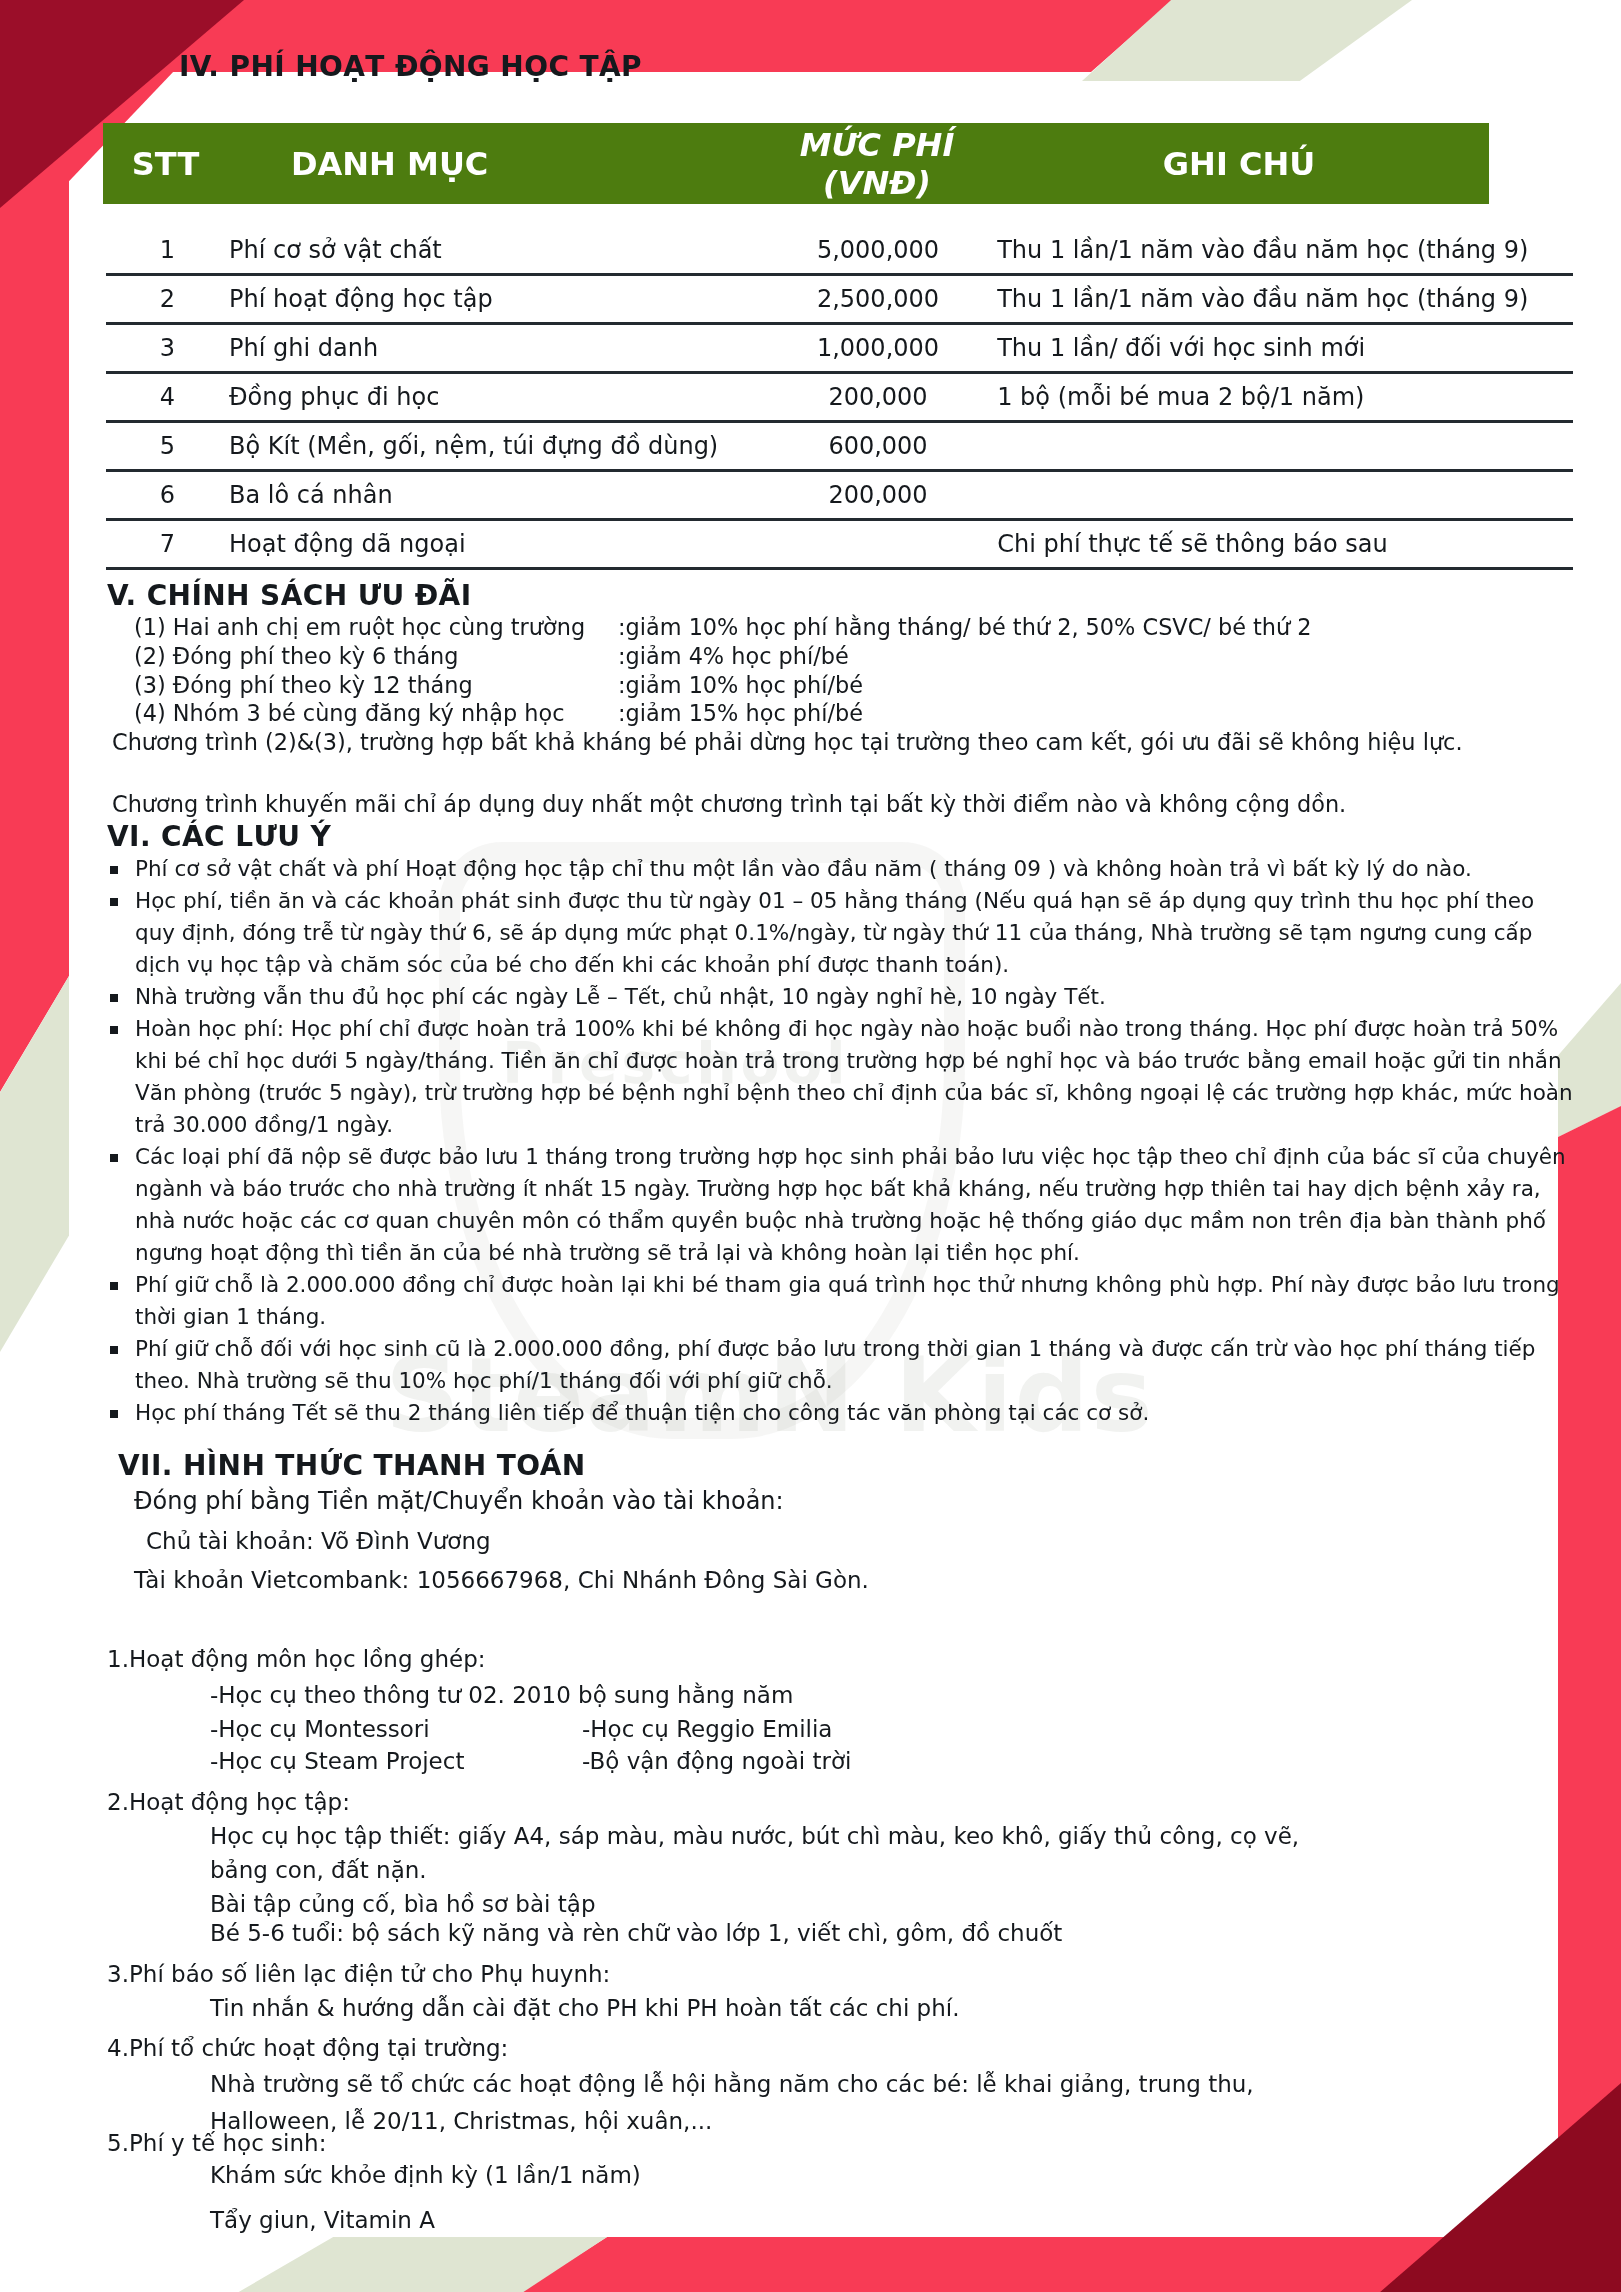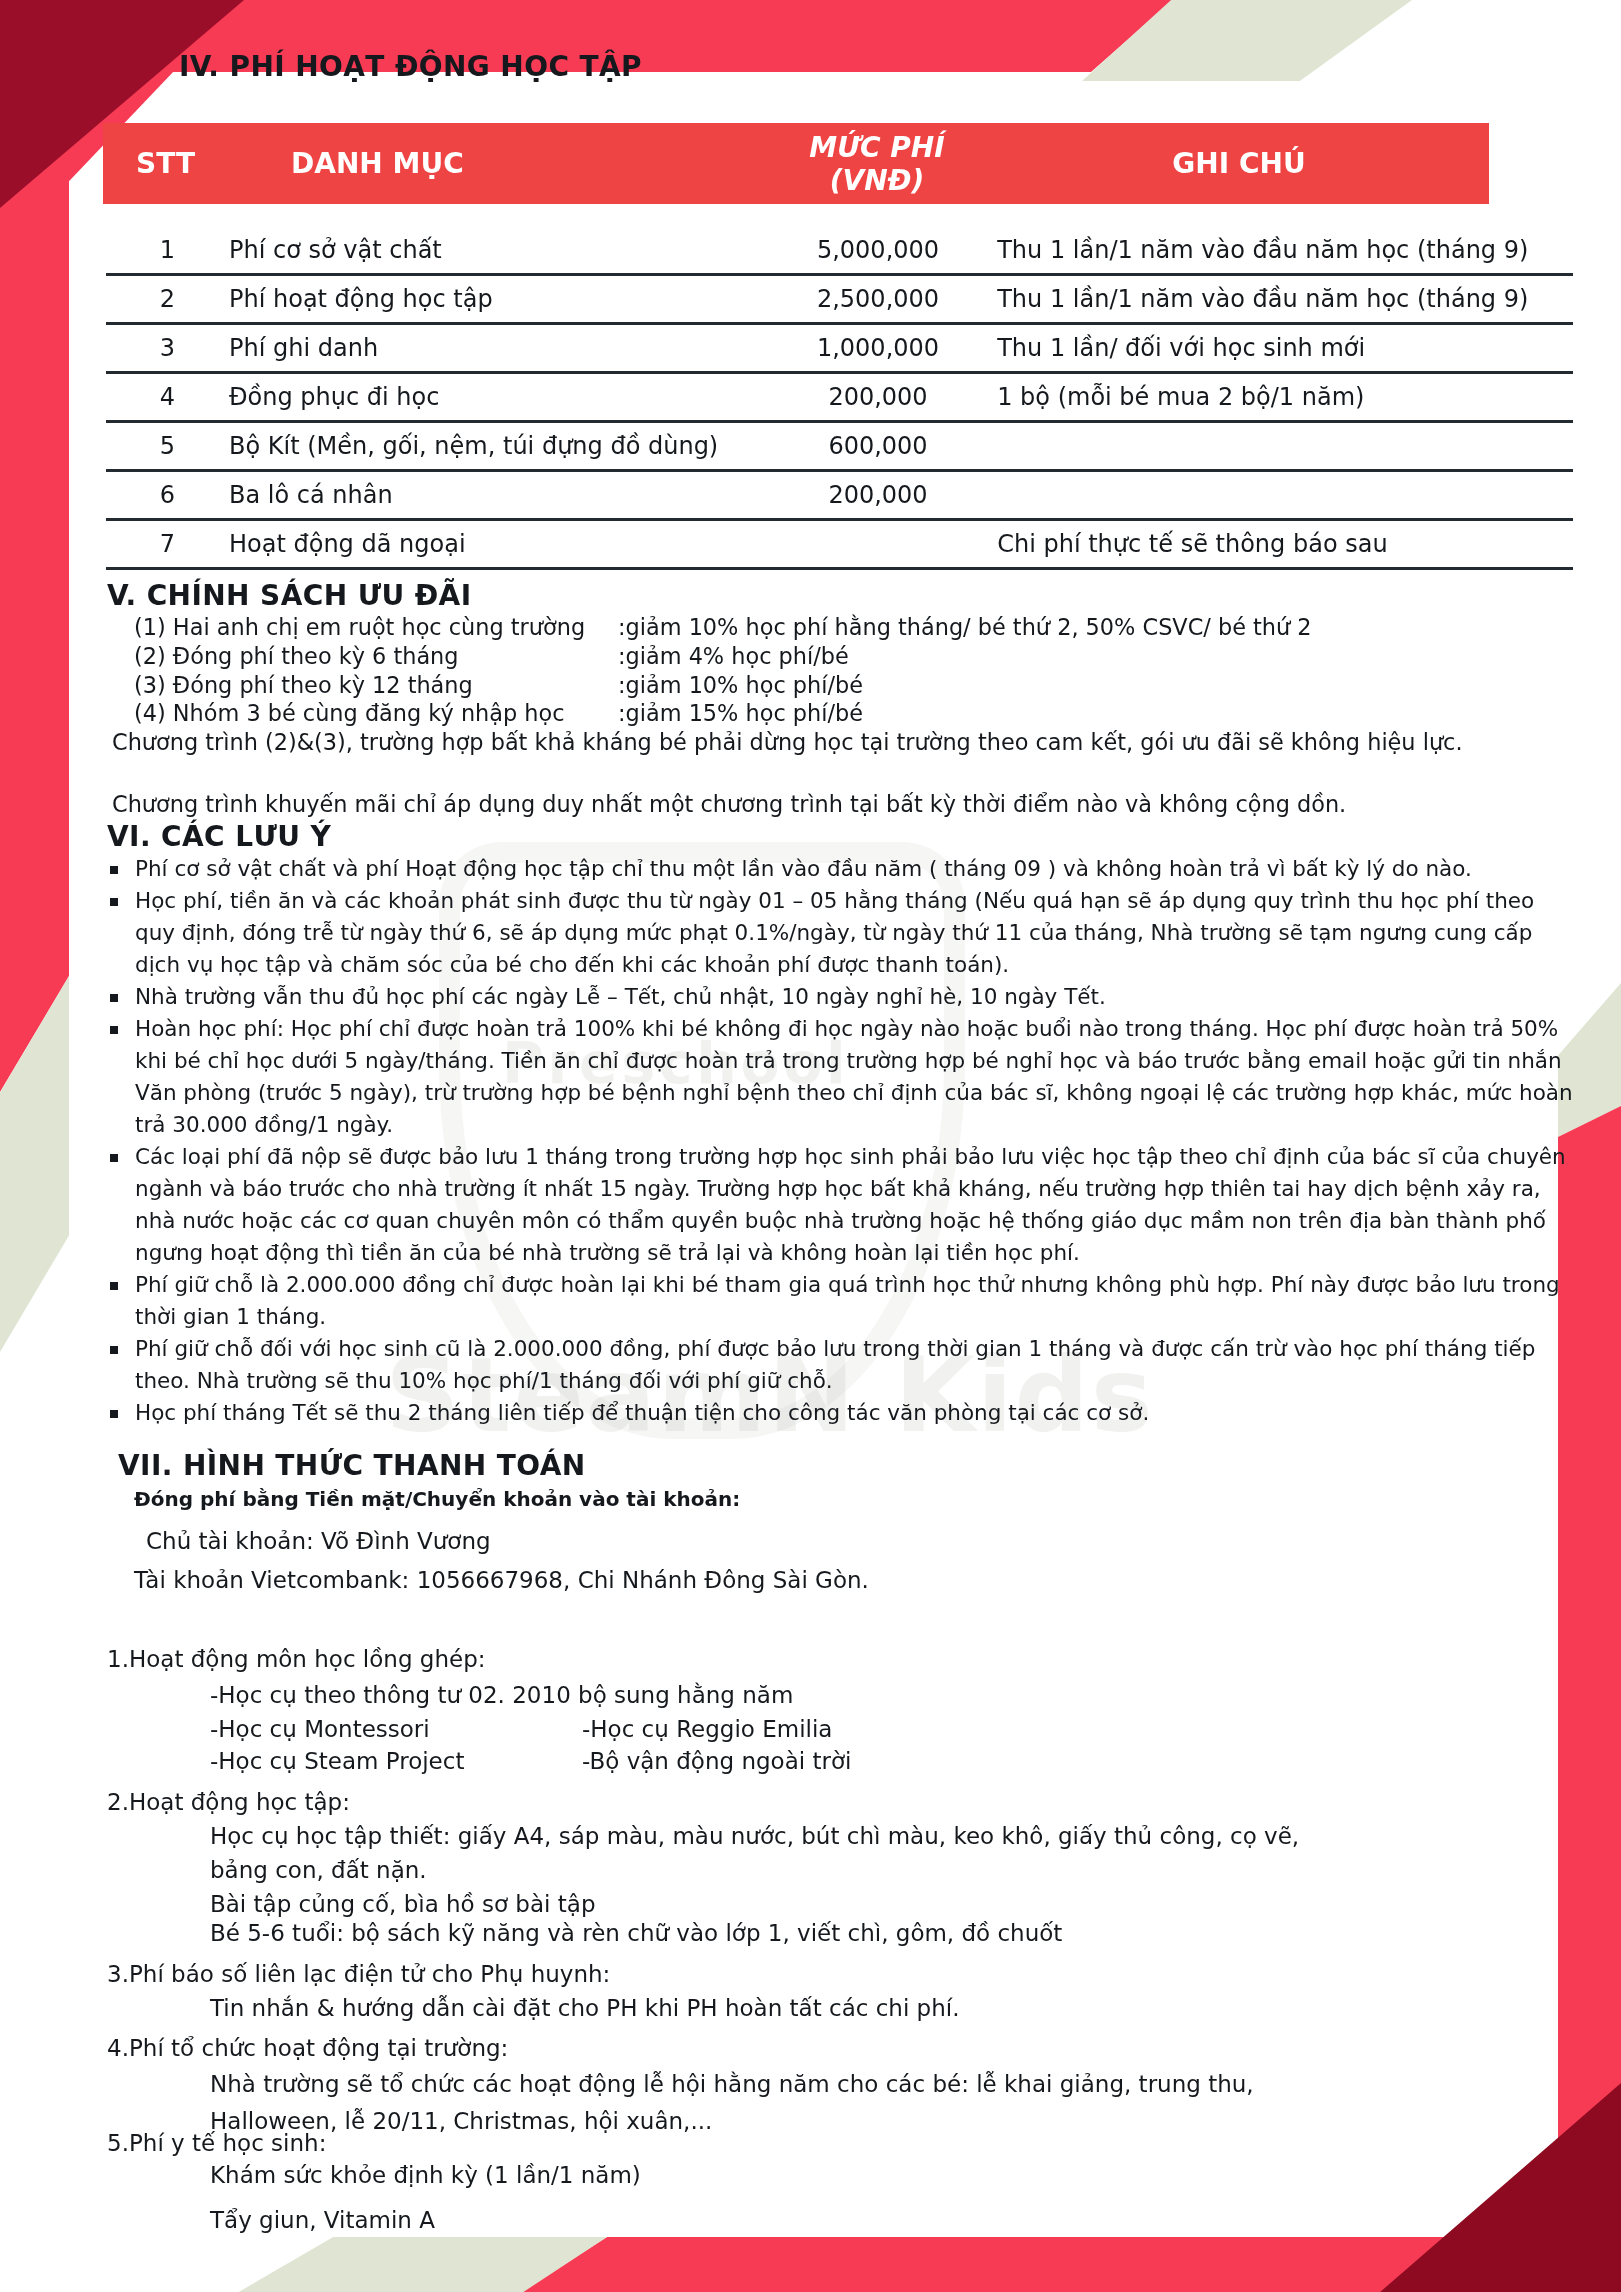--- a/index.html
+++ b/index.html
@@ -41,22 +41,22 @@
     border-radius:63px 63px 233px 233px / 63px 63px 376px 376px;}
   .wm-t1{left:502px;top:1030px;font-size:57px;font-weight:bold;letter-spacing:3.6px;}
   .wm-t2{left:385px;top:1334px;font-size:104px;font-weight:bold;letter-spacing:1.8px;}
   
   .abs{position:absolute;white-space:nowrap;z-index:2;}
   .h-main{font-size:28px;font-weight:bold;letter-spacing:0.4px;}
   .body26{font-size:23px;}
   .body25{font-size:22.4px;}
   
   #thead{position:absolute;left:103px;top:123px;width:1386px;height:81px;
-    background:#ef4444;color:#ffffff;display:flex;align-items:center;
-    font-size:28px;font-weight:bold;z-index:2;}
+    background:#4d7c0f;color:#ffffff;display:flex;align-items:center;
+    font-size:32px;font-weight:bold;z-index:2;}
   .hc1{width:125px;text-align:center;}
   .hc2{width:537px;padding-left:63px;box-sizing:border-box;}
   .hc3{width:224px;text-align:center;font-style:italic;}
   .hc4{flex:1;text-align:center;}
   #tbody{position:absolute;left:106px;top:204px;width:1467px;padding-top:23px;z-index:2;}
   .trow{display:flex;align-items:center;height:46px;border-bottom:3.6px solid #232a30;
     font-size:24px;}
   .tc1{width:123px;text-align:center;}
   .tc2{width:537px;white-space:nowrap;}
   .tc3{width:224px;text-align:center;white-space:nowrap;}
@@ -165,21 +165,21 @@
     <div class="bullet">Học phí, tiền ăn và các khoản phát sinh được thu từ ngày 01 – 05 hằng tháng (Nếu quá hạn sẽ áp dụng quy trình thu học phí theo quy định, đóng trễ từ ngày thứ 6, sẽ áp dụng mức phạt 0.1%/ngày, từ ngày thứ 11 của tháng, Nhà trường sẽ tạm ngưng cung cấp dịch vụ học tập và chăm sóc của bé cho đến khi các khoản phí được thanh toán).</div>
     <div class="bullet">Nhà trường vẫn thu đủ học phí các ngày Lễ – Tết, chủ nhật, 10 ngày nghỉ hè, 10 ngày Tết.</div>
     <div class="bullet">Hoàn học phí: Học phí chỉ được hoàn trả 100% khi bé không đi học ngày nào hoặc buổi nào trong tháng. Học phí được hoàn trả 50% khi bé chỉ học dưới 5 ngày/tháng. Tiền ăn chỉ được hoàn trả trong trường hợp bé nghỉ học và báo trước bằng email hoặc gửi tin nhắn Văn phòng (trước 5 ngày), trừ trường hợp bé bệnh nghỉ bệnh theo chỉ định của bác sĩ, không ngoại lệ các trường hợp khác, mức hoàn trả 30.000 đồng/1 ngày.</div>
     <div class="bullet">Các loại phí đã nộp sẽ được bảo lưu 1 tháng trong trường hợp học sinh phải bảo lưu việc học tập theo chỉ định của bác sĩ của chuyên ngành và báo trước cho nhà trường ít nhất 15 ngày. Trường hợp học bất khả kháng, nếu trường hợp thiên tai hay dịch bệnh xảy ra, nhà nước hoặc các cơ quan chuyên môn có thẩm quyền buộc nhà trường hoặc hệ thống giáo dục mầm non trên địa bàn thành phố ngưng hoạt động thì tiền ăn của bé nhà trường sẽ trả lại và không hoàn lại tiền học phí.</div>
     <div class="bullet">Phí giữ chỗ là 2.000.000 đồng chỉ được hoàn lại khi bé tham gia quá trình học thử nhưng không phù hợp. Phí này được bảo lưu trong thời gian 1 tháng.</div>
     <div class="bullet">Phí giữ chỗ đối với học sinh cũ là 2.000.000 đồng, phí được bảo lưu trong thời gian 1 tháng và được cấn trừ vào học phí tháng tiếp theo. Nhà trường sẽ thu 10% học phí/1 tháng đối với phí giữ chỗ.</div>
     <div class="bullet">Học phí tháng Tết sẽ thu 2 tháng liên tiếp để thuận tiện cho công tác văn phòng tại các cơ sở.</div>
   </div>
 
   <div class="abs h-main" style="left:118px;top:1449px;">VII. HÌNH THỨC THANH TOÁN</div>
-  <div class="abs" style="left:134px;top:1487px;font-size:20px;font-weight:bold;">Đóng phí bằng Tiền mặt/Chuyển khoản vào tài khoản:</div>
+  <div class="abs" style="left:134px;top:1487px;font-size:24px;">Đóng phí bằng Tiền mặt/Chuyển khoản vào tài khoản:</div>
   <div class="abs body26" style="left:146px;top:1528px;">Chủ tài khoản: Võ Đình Vương</div>
   <div class="abs body26" style="left:134px;top:1567px;">Tài khoản Vietcombank: 1056667968, Chi Nhánh Đông Sài Gòn.</div>
 
 
   <div class="abs body26" style="left:107px;top:1646px;">1.Hoạt động môn học lồng ghép:</div>
   <div class="abs body26" style="left:210px;top:1682px;">-Học cụ theo thông tư 02. 2010 bộ sung hằng năm</div>
   <div class="abs body26" style="left:210px;top:1716px;">-Học cụ Montessori</div>
   <div class="abs body26" style="left:582px;top:1716px;">-Học cụ Reggio Emilia</div>
   <div class="abs body26" style="left:210px;top:1748px;">-Học cụ Steam Project</div>
   <div class="abs body26" style="left:582px;top:1748px;">-Bộ vận động ngoài trời</div>

